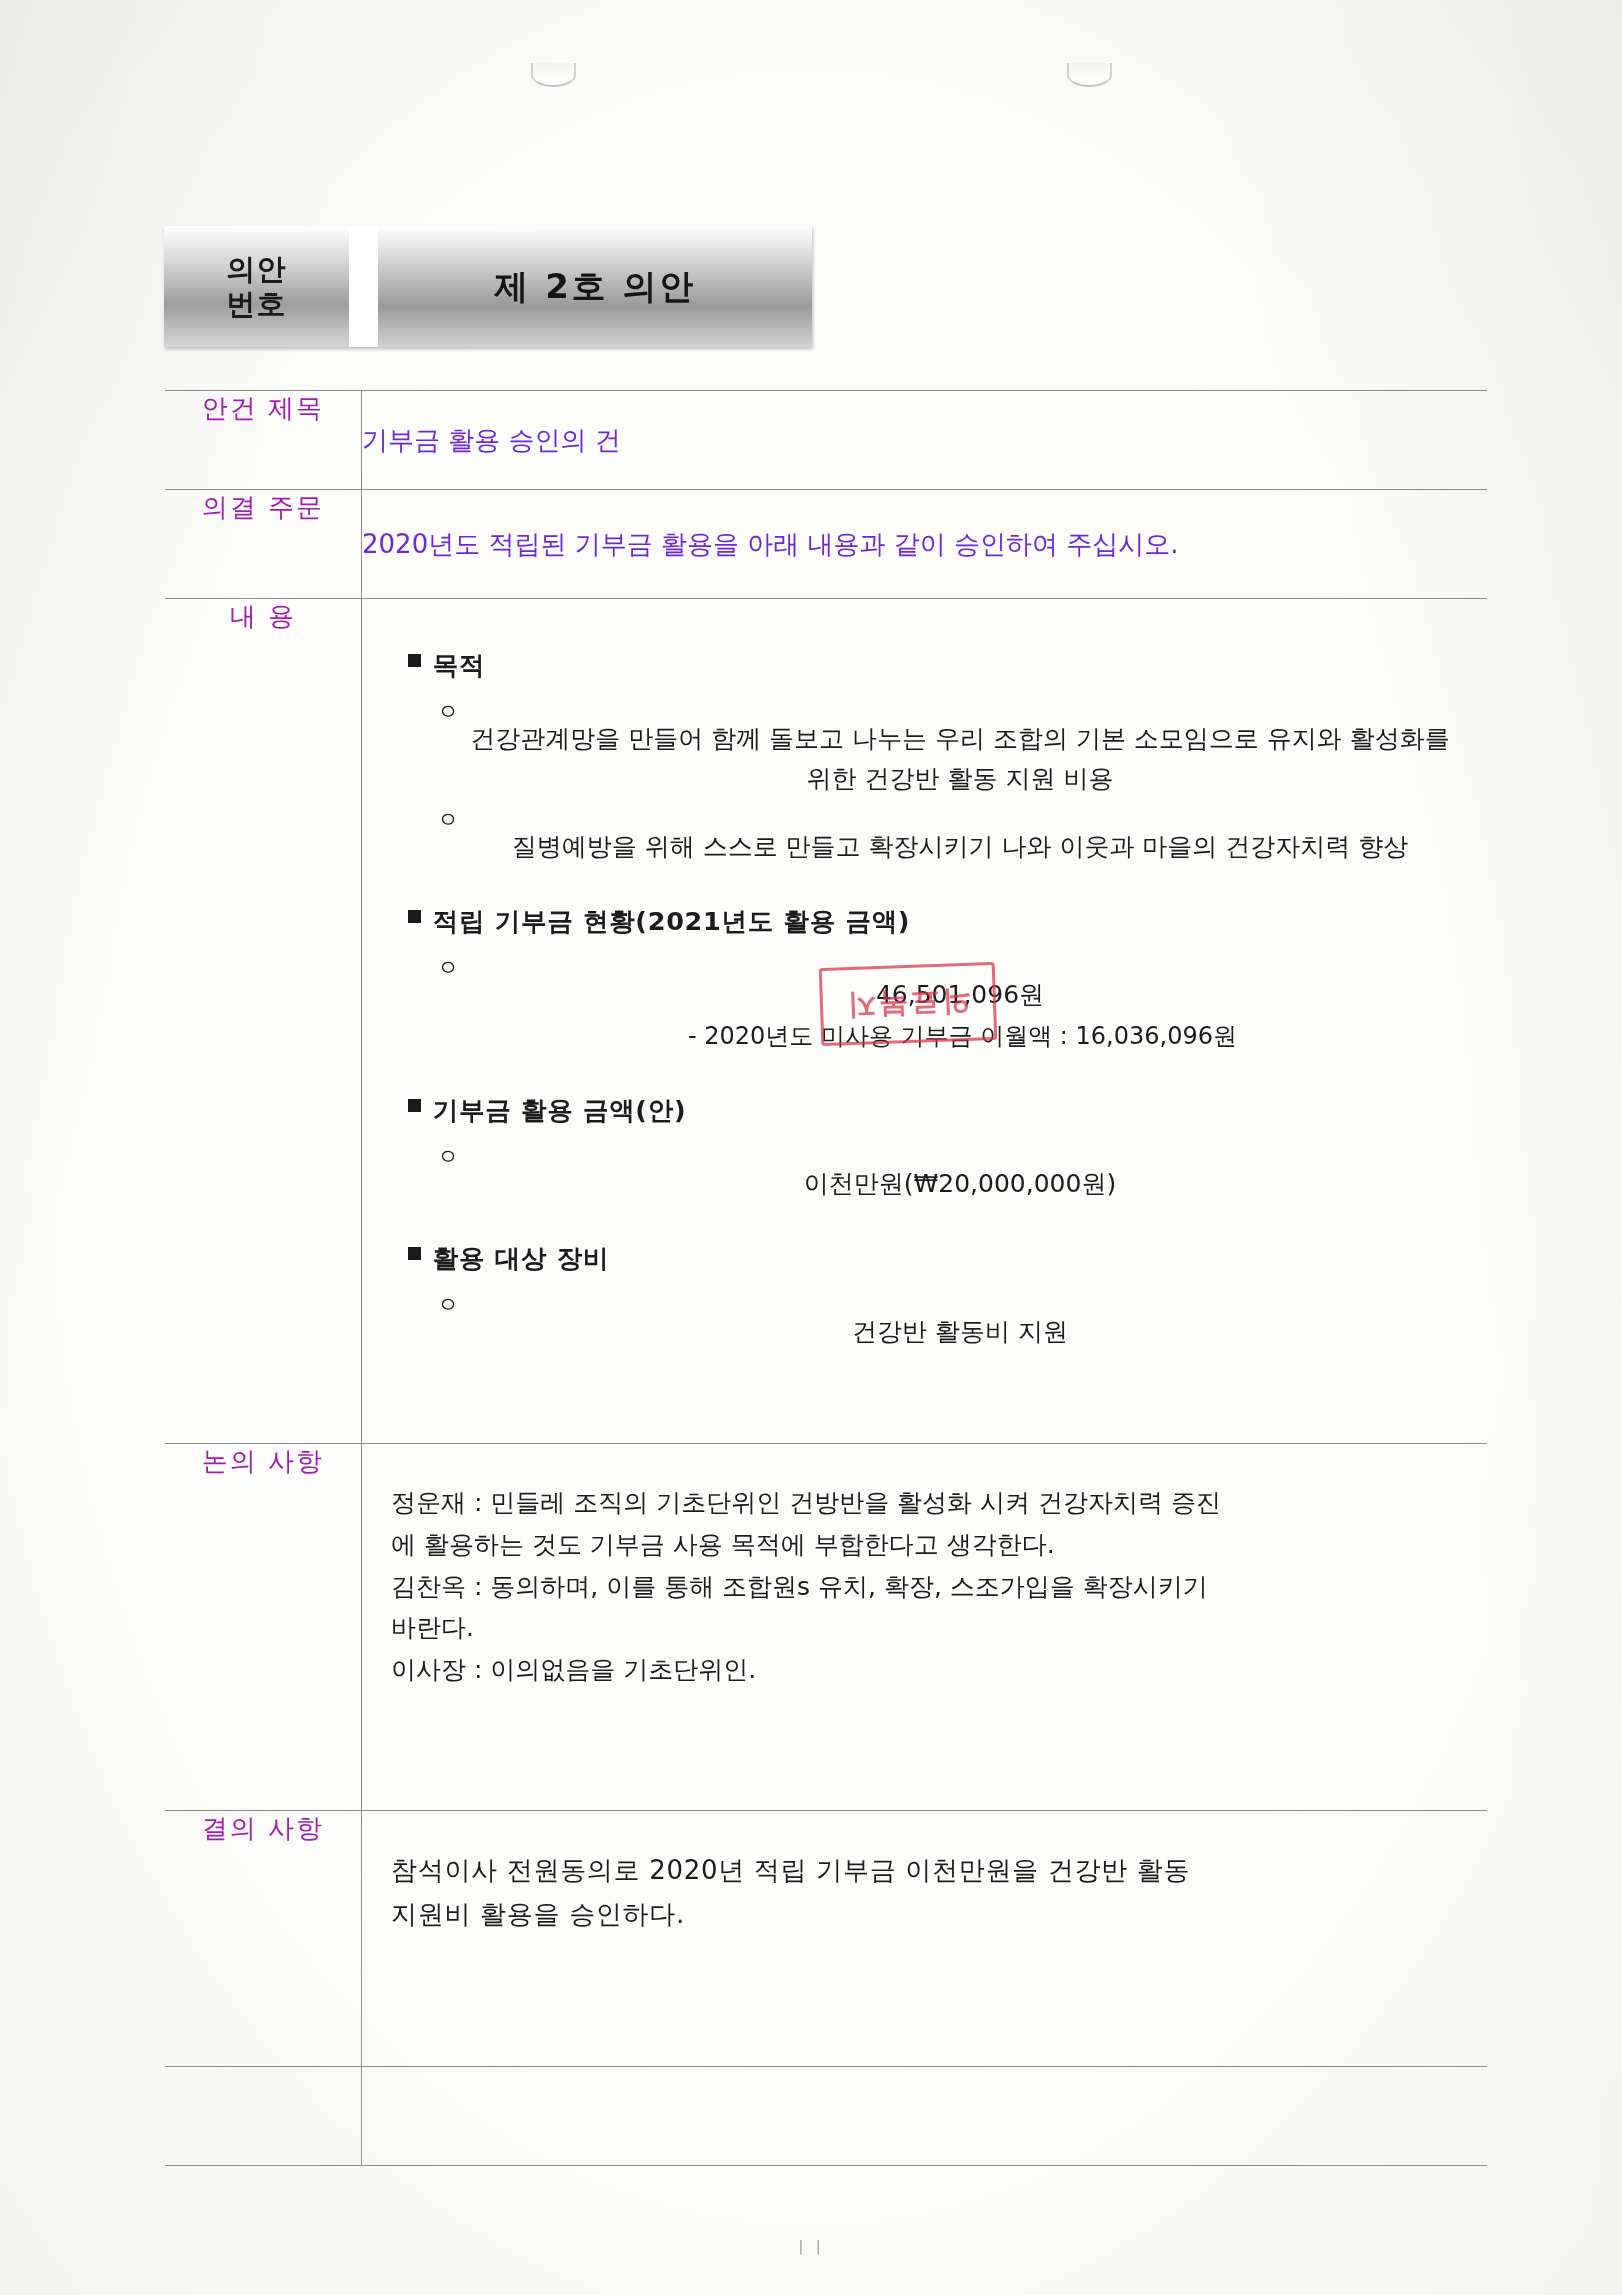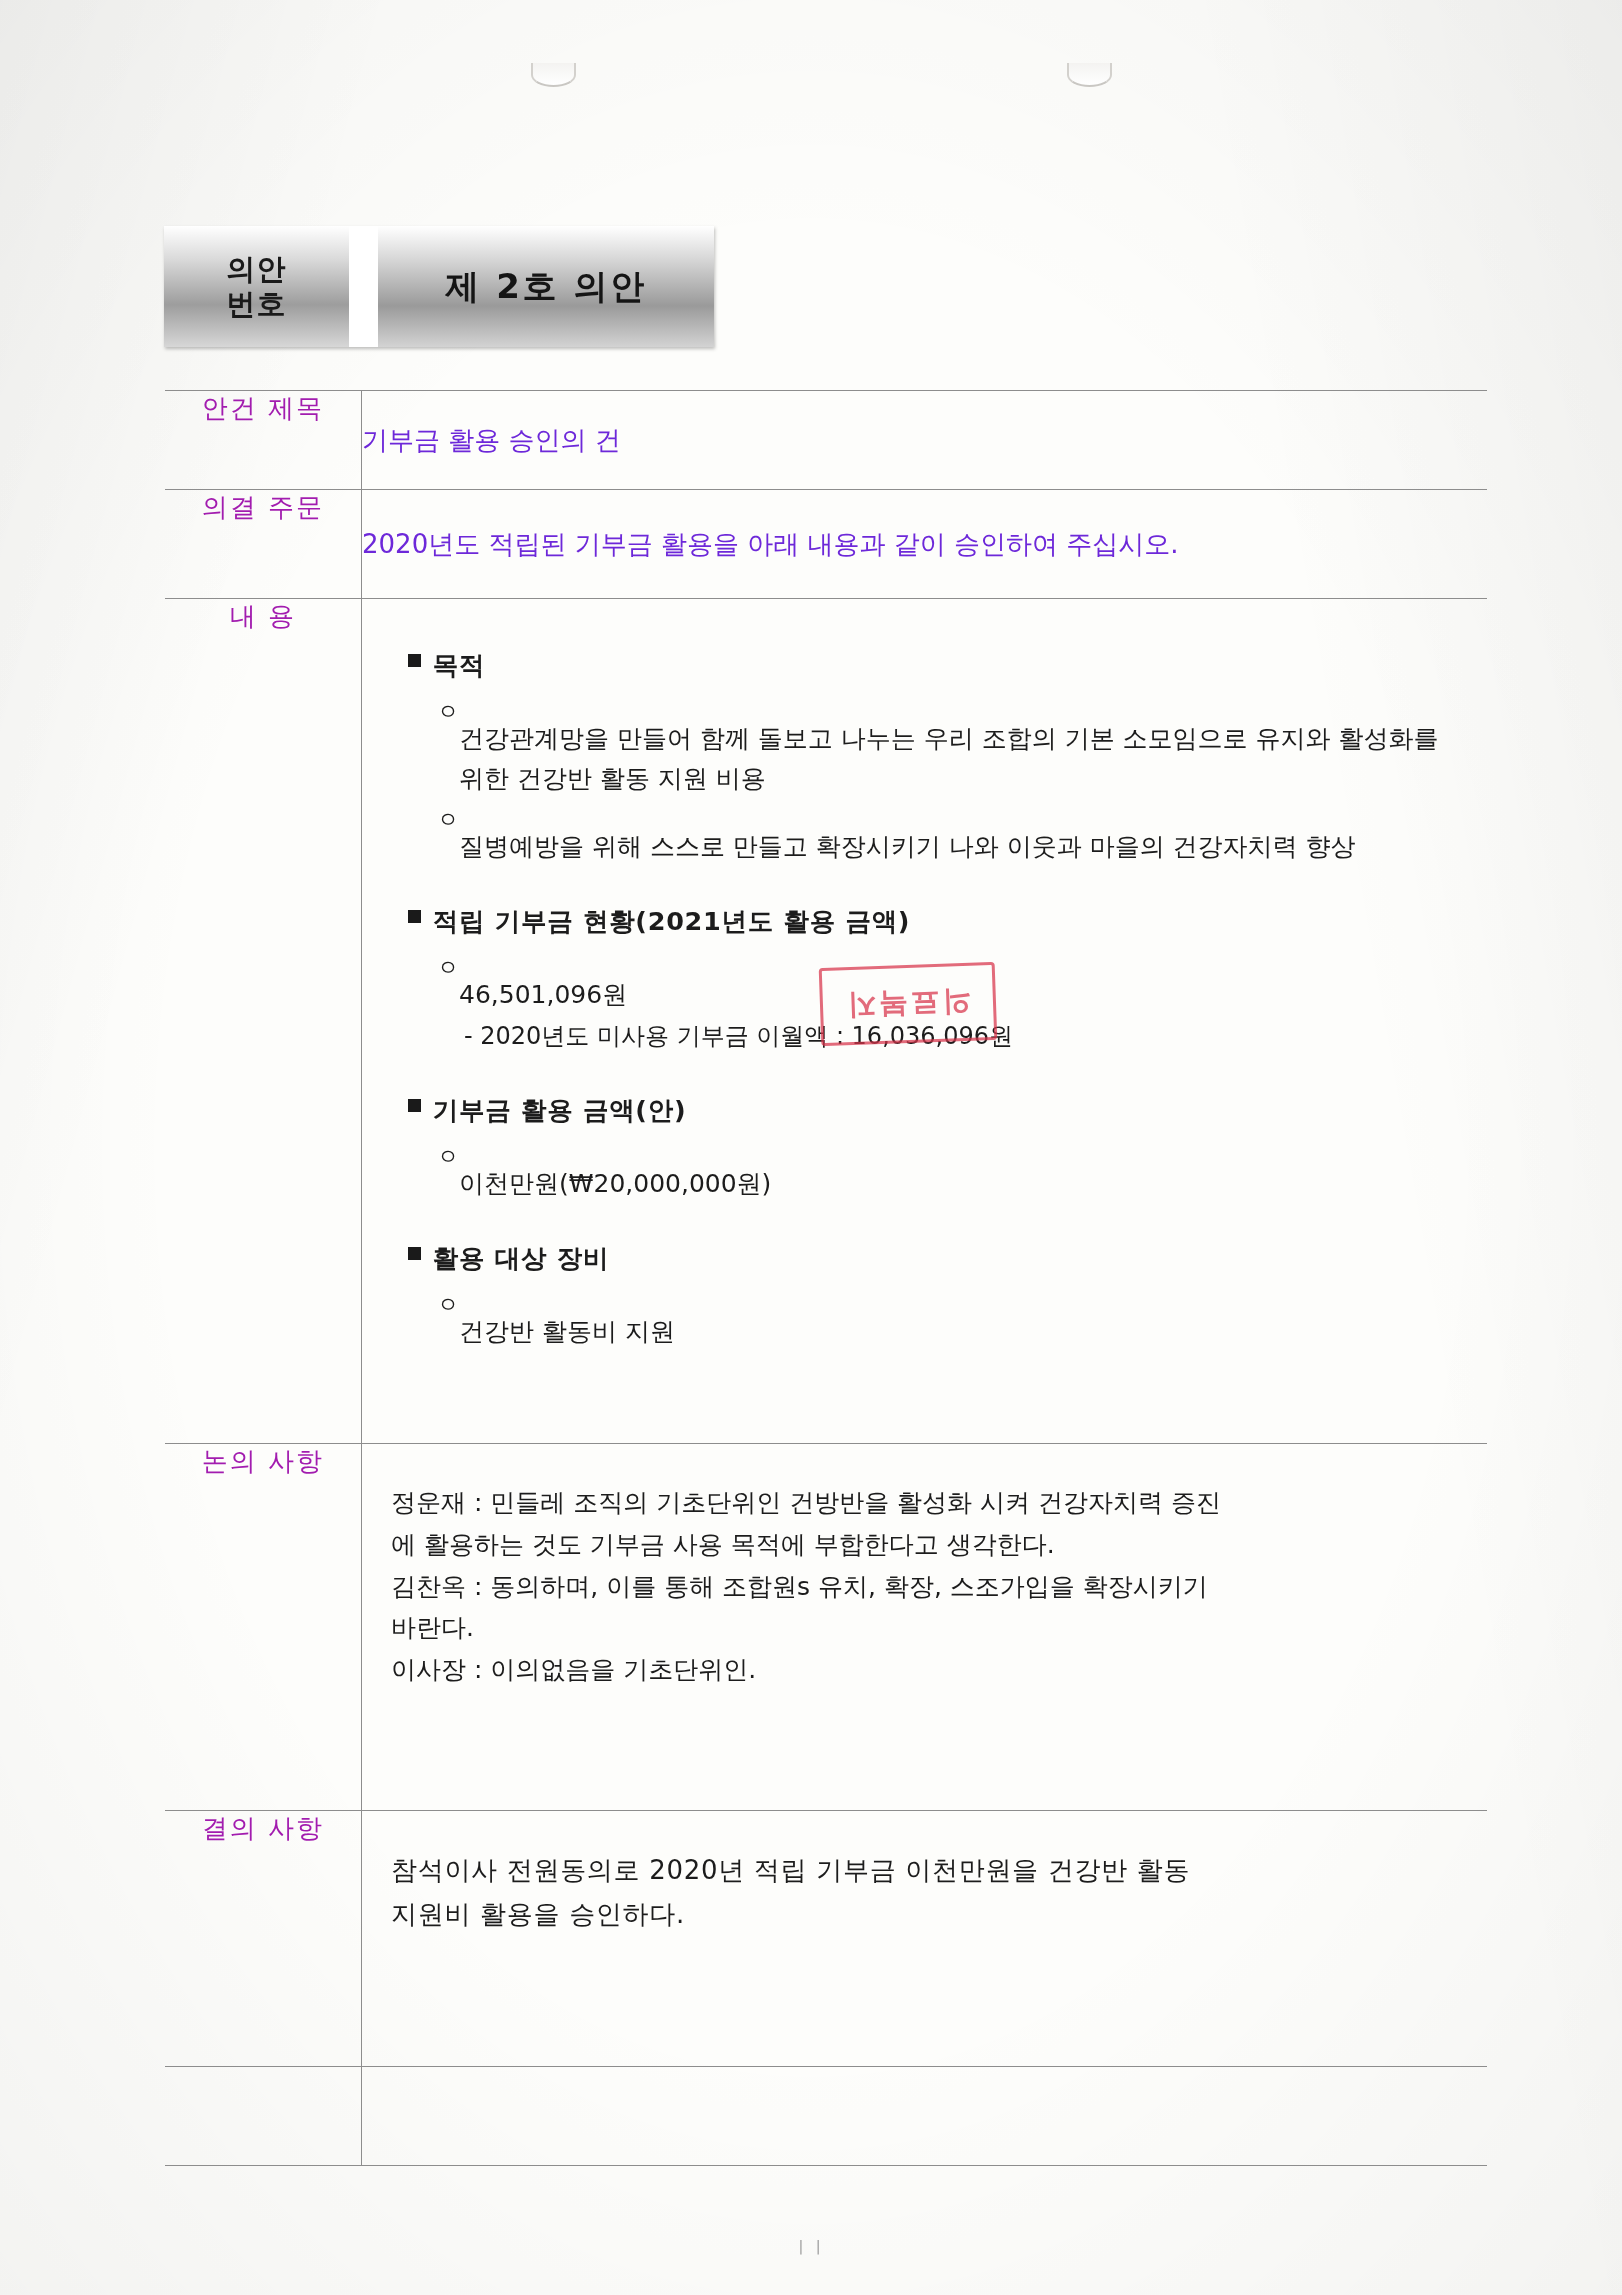--- a/index.html
+++ b/index.html
@@ -38,21 +38,21 @@
     background: linear-gradient(#f4f3f1, #ffffff);
   }
   #hole-left  { left: 531px;  top: 63px; }
   #hole-right { left: 1067px; top: 63px; }
 
   
   .plaque {
     position: absolute;
     left: 164px;
     top: 226px;
-    width: 550px;
+    width: 648px;
     height: 121px;
     display: flex;
     box-shadow: 1.3px 2px 3.3px rgba(0,0,0,0.25);
   }
   .plaque-left {
     width: 185px;
     background: linear-gradient(to bottom, #ffffff 0%, #d9d9d9 28%, #9d9d9d 65%, #d7d7d7 100%);
     display: flex;
     flex-direction: column;
     align-items: center;
@@ -124,20 +124,21 @@
 
   .val.mid { vertical-align: middle; }
 
   
   .content-body {
     padding: 46px 26px 0 46px;
     font-size: 25px;
     color: #1c1c1c;
     line-height: 1.6;
     position: relative;
+    text-align: center;
   }
   .sec {
     margin-bottom: 34px;
   }
   .sec-head {
     font-size: 25.5px;
     font-weight: 700;
     letter-spacing: 0.7px;
     margin-bottom: 9.2px;
     display: flex;

